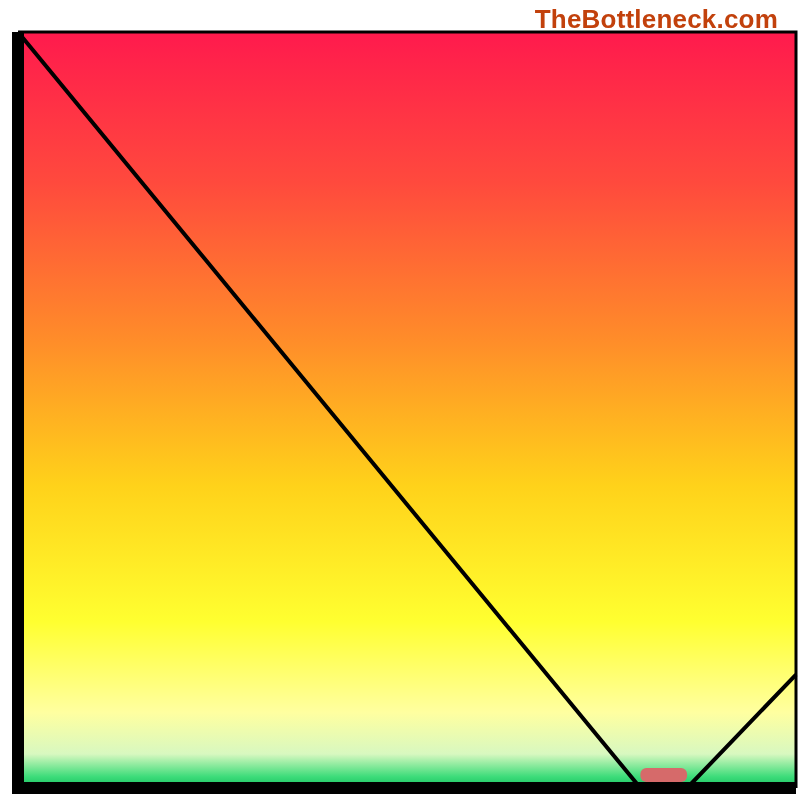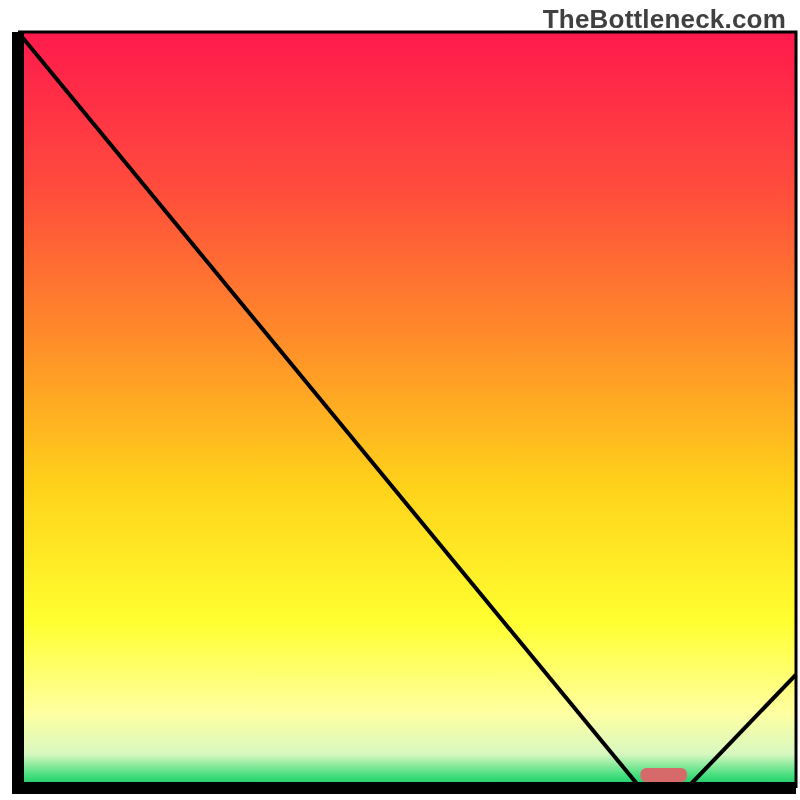--- a/index.html
+++ b/index.html
@@ -11,25 +11,25 @@
     overflow: hidden;
   }
   .container {
     position: relative;
     width: 800px;
     height: 800px;
   }
   .watermark {
     position: absolute;
     top: 4px;
-    right: 14px;
+    right: 22px;
     font-family: Arial, Helvetica, sans-serif;
     font-size: 26px;
     font-weight: bold;
-    color: #404040;
+    color: #c2410c;
     letter-spacing: 0.2px;
   }
   svg.chart {
     position: absolute;
     top: 0;
     left: 0;
     width: 800px;
     height: 800px;
   }
 </style>

